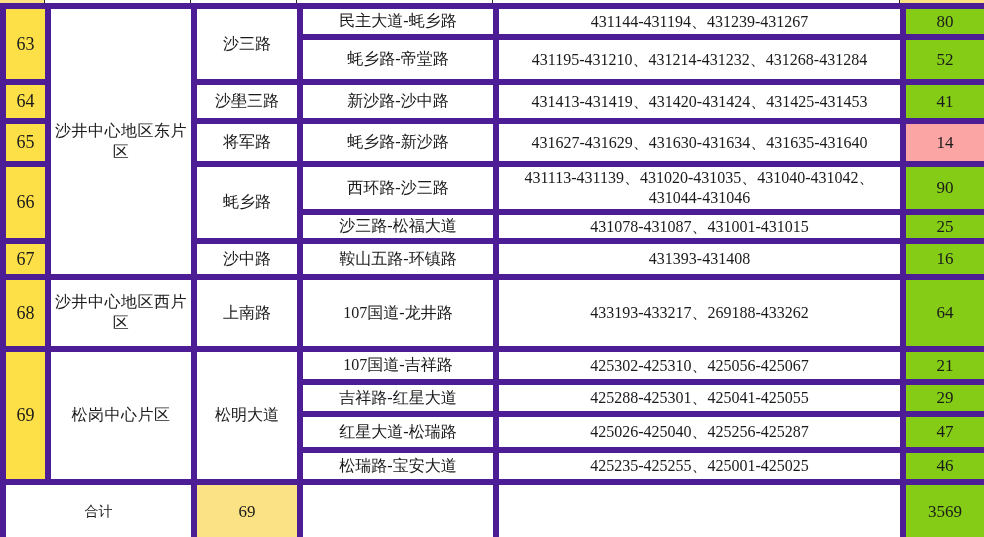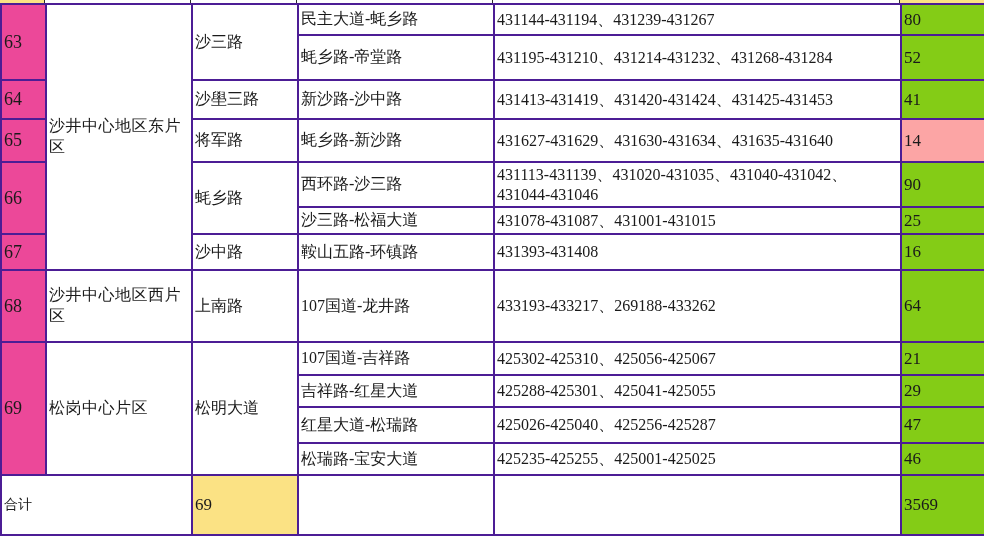--- a/index.html
+++ b/index.html
@@ -1,22 +1,22 @@
 <!DOCTYPE html>
 <html><head>
 <meta charset="utf-8">
 <style>
   html,body{margin:0;padding:0;background:#ffffff;}
   body{width:984px;height:537px;overflow:hidden;font-family:"Liberation Serif","DejaVu Serif",serif;color:#1a1a1a;}
   .sliver{display:flex;height:3px;width:984px;}
   .sliver div{box-sizing:border-box;border-right:1px solid #2b2b2b;background:#fff;}
   .sliver div.y{background:#fbe284;}
   table{border-collapse:collapse;table-layout:fixed;width:984px;}
-  td{box-sizing:border-box;border:2px solid #4c1d95;text-align:left;vertical-align:middle;padding:1px 2px;overflow:hidden;}
-  td.num{background:#ec4899;font-size:18px;}
+  td{box-sizing:border-box;border:6px solid #4c1d95;text-align:center;vertical-align:middle;padding:1px 2px;overflow:hidden;}
+  td.num{background:#fde047;font-size:18px;}
   td.district{font-size:16px;letter-spacing:0.5px;}
   td.road{font-size:16px;}
   td.seg{font-size:16px;}
   td.ranges{font-size:16px;line-height:1.25;}
   td.count{font-size:17px;}
   td.count[data-tone="yellow"]{background:#84cc16;}
   td.count[data-tone="salmon"]{background:#fca5a5;}
   td.count[data-tone="orange"]{background:#84cc16;}
   td.total-label{font-size:14px;margin-left:8px;}
   td.road-total{background:#fbe284;font-size:17px;}

